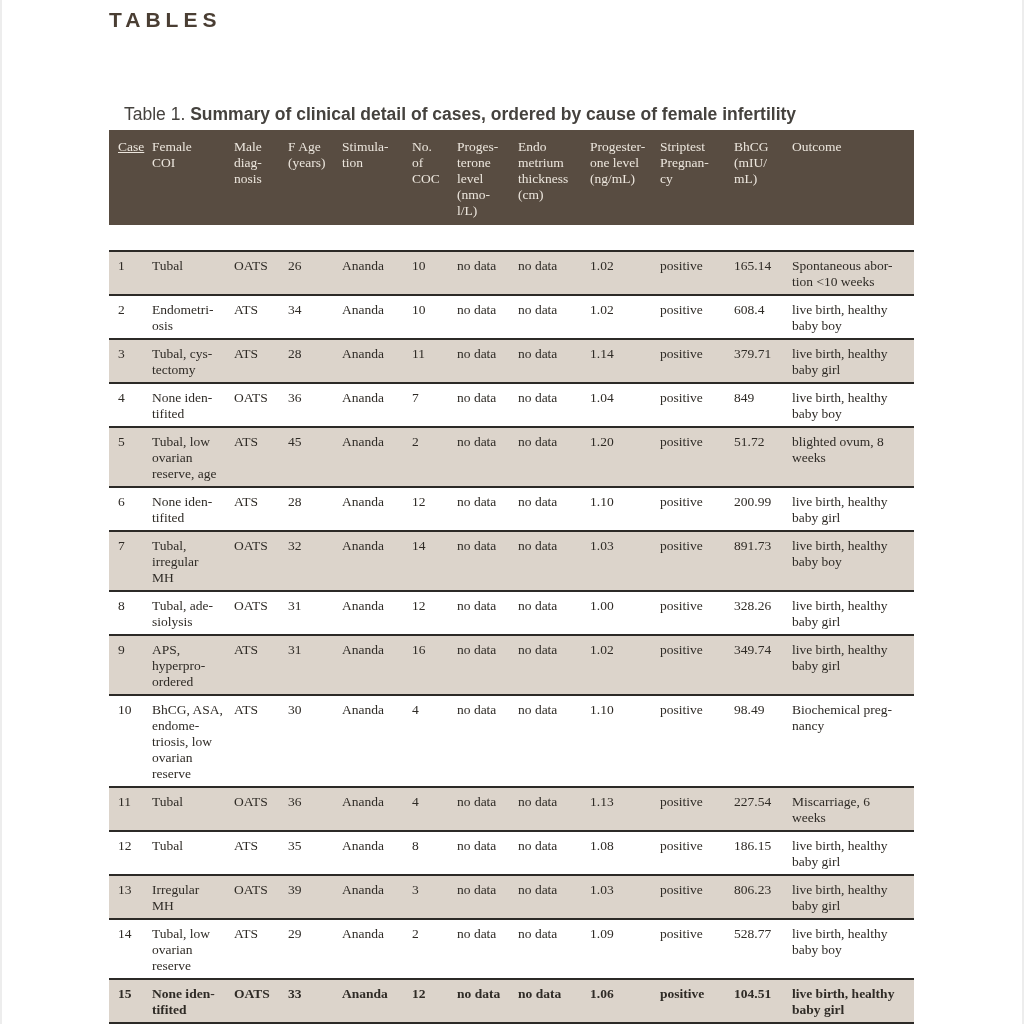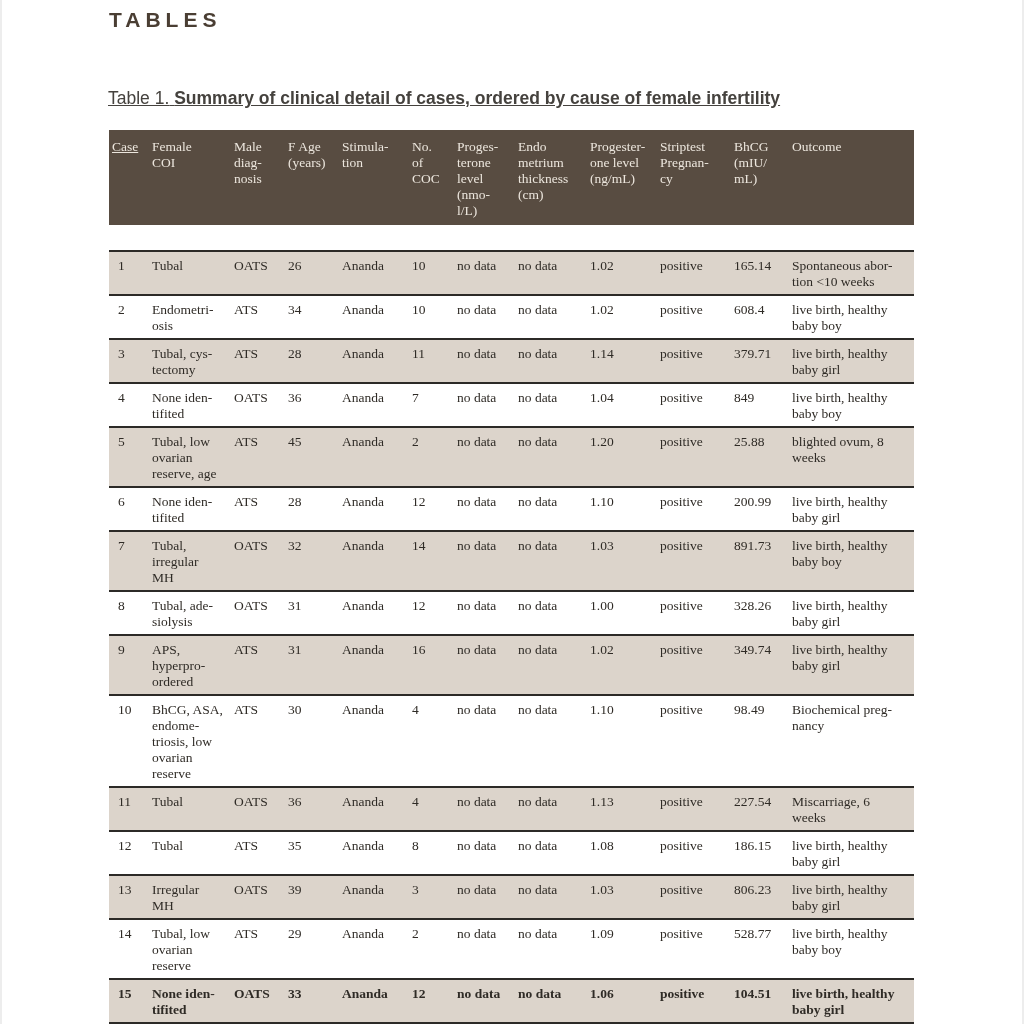--- a/index.html
+++ b/index.html
@@ -22,22 +22,22 @@
     border-left:2px solid #ededed;
     border-right:2px solid #ededed;
   }
   .page-title{
     position:absolute;left:107px;top:8px;margin:0;
     font-size:21px;font-weight:bold;letter-spacing:5px;
     color:var(--heading-color);
     text-align:center;
   }
   .caption{
-    position:absolute;left:106px;top:88px;margin:0;width:820px;
-    font-size:17.5px;color:var(--caption-color);text-decoration:underline;
+    position:absolute;left:106px;top:88px;margin:16px;width:820px;
+    font-size:17.5px;color:var(--caption-color);
   }
   .caption .cap-label{font-weight:normal;}
   .caption .cap-title{font-weight:bold;}
   .tablewrap{
     position:absolute;left:107px;top:130px;width:805px;
     font-family:"Liberation Serif", serif;
     color:var(--body-text);
   }
   .grid-row{
     display:grid;
@@ -46,21 +46,21 @@
   .thead{
     background:var(--header-bg);
     color:var(--header-text);
     min-height:92px;
   }
   .th{
     padding:9px 3px 6px 0;
     font-size:13.5px;line-height:16px;
     white-space:pre-line;
   }
-  .th:first-child{padding-left:3px;text-decoration:underline;}
+  .th:first-child{padding-left:9px;text-decoration:underline;}
   .head-gap{height:25px;background:#ffffff;}
   .tr{
     border-top:2px solid var(--border-dark);
     background:#ffffff;
   }
   .tr.shaded{background:var(--row-shade);}
   .tr:last-child{border-bottom:2px solid var(--border-dark);font-weight:bold;}
   .td{
     padding:6px 3px 4px 0;
     font-size:13.5px;line-height:16px;
@@ -181,21 +181,21 @@
 ovarian
 reserve, age</div>
         <div class="td">ATS</div>
         <div class="td">45</div>
         <div class="td">Ananda</div>
         <div class="td">2</div>
         <div class="td">no data</div>
         <div class="td">no data</div>
         <div class="td">1.20</div>
         <div class="td">positive</div>
-        <div class="td">25.88</div>
+        <div class="td">51.72</div>
         <div class="td">blighted ovum, 8
 weeks</div>
       </div>
       <div class="tr grid-row">
         <div class="td">6</div>
         <div class="td">None iden-
 tifited</div>
         <div class="td">ATS</div>
         <div class="td">28</div>
         <div class="td">Ananda</div>

